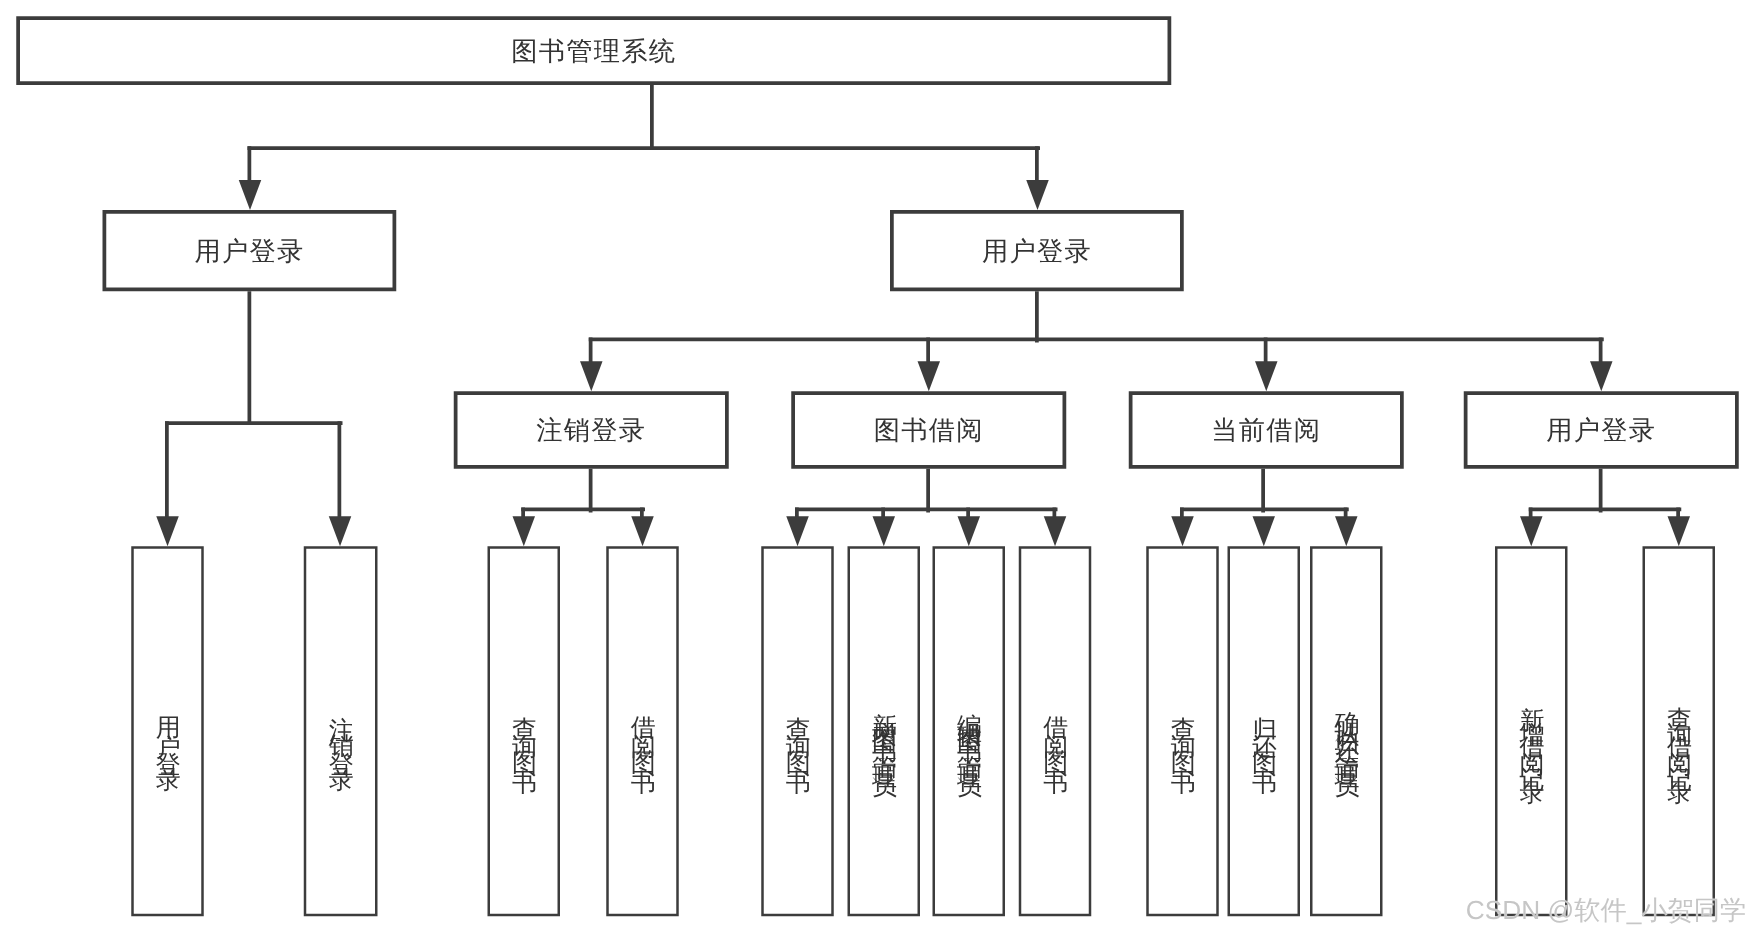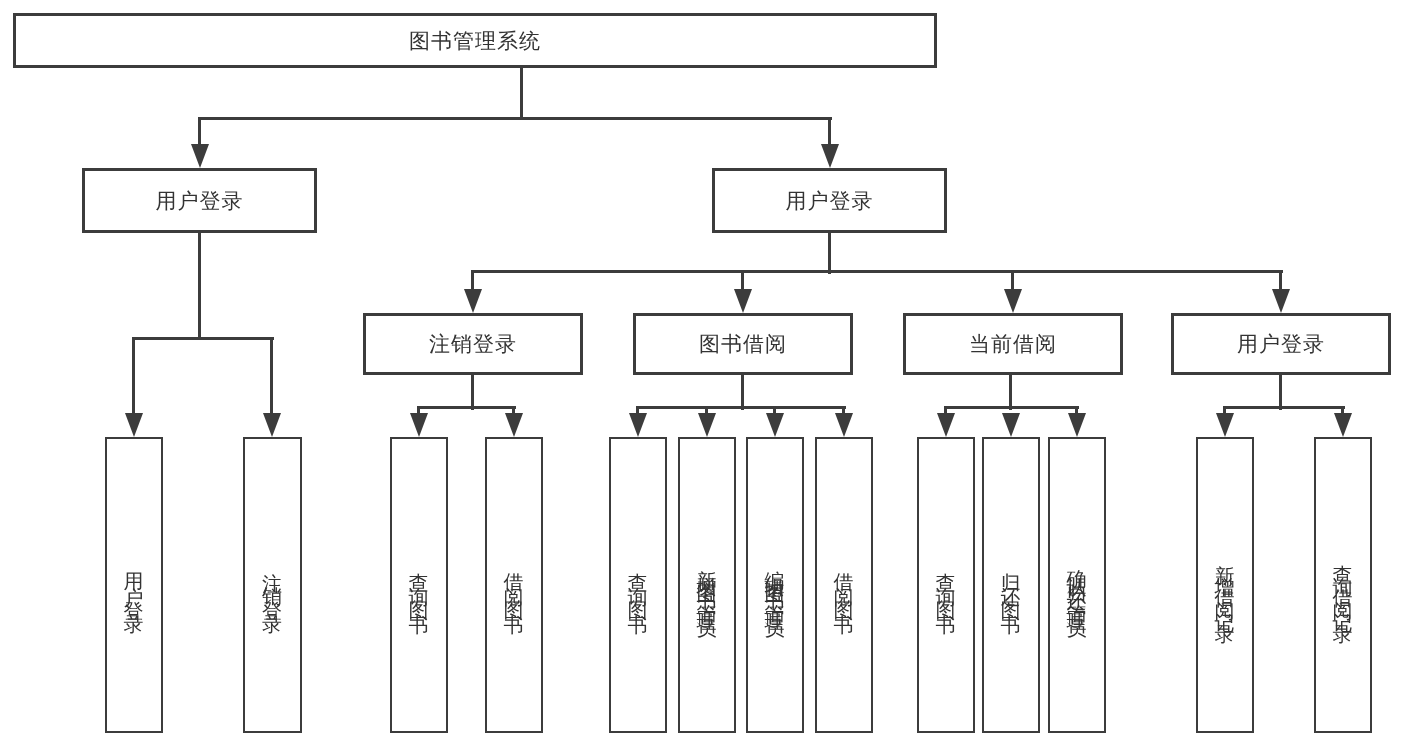--- a/index.html
+++ b/index.html
@@ -177,14 +177,15 @@
     <span class="vtext ls7">确认归还（管理员）</span>
   </div>
 
   <div class="box leaf" style="left:1196px; top:437px; width:58px; height:296px;">
     <span class="vtext ls12">新增借阅记录</span>
   </div>
   <div class="box leaf" style="left:1314px; top:437px; width:58px; height:296px;">
     <span class="vtext ls12">查询借阅记录</span>
   </div>
 
+  <div class="watermark">CSDN @软件_小贺同学</div>
 
 </div>
 
 </body></html>

